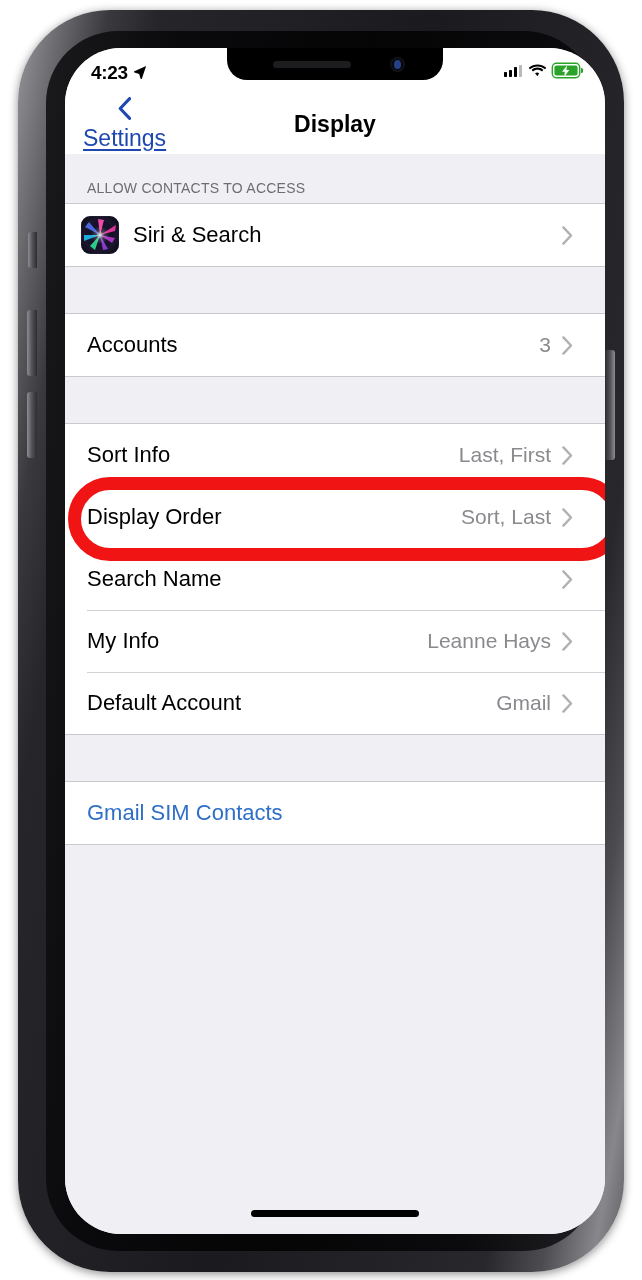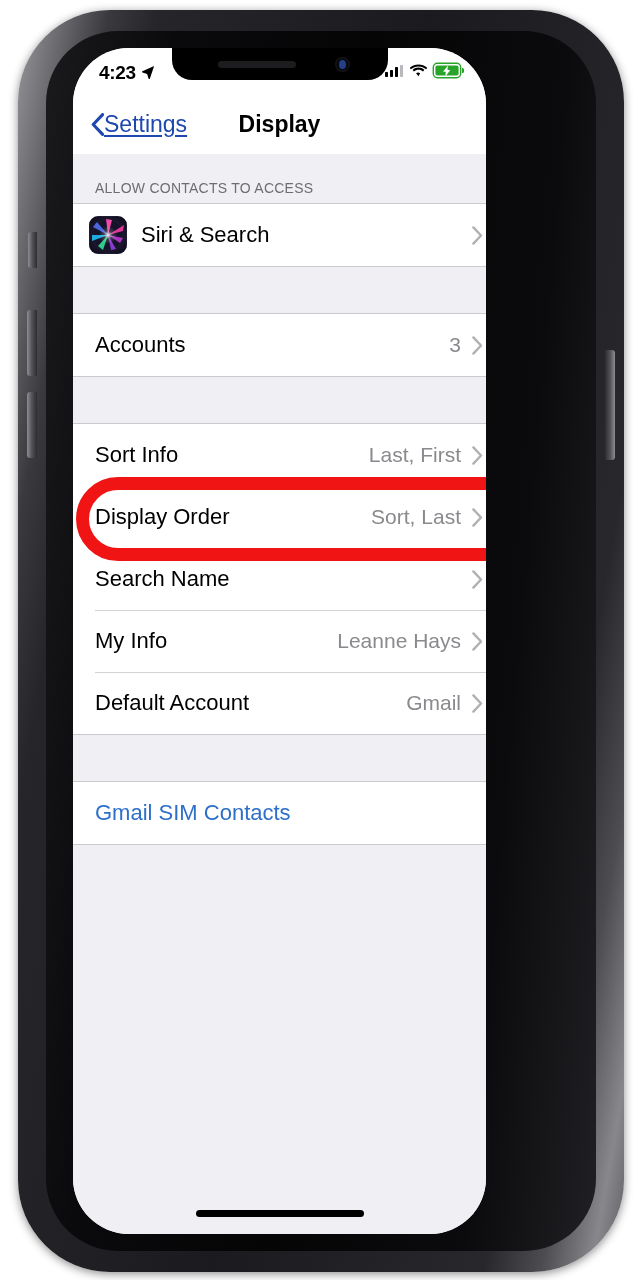--- a/index.html
+++ b/index.html
@@ -25,21 +25,21 @@
   
   .side-btn{ position:absolute; background:linear-gradient(90deg,#8d8d93,#55555a 45%,#2d2d31 100%); border-radius:3px 0 0 3px; }
   #mute-switch{ left:10px; top:222px; width:9px; height:36px; }
   #volume-up{   left:9px;  top:300px; width:10px; height:66px; }
   #volume-down{ left:9px;  top:382px; width:10px; height:66px; }
   #power-button{ position:absolute; right:9px; top:340px; width:10px; height:110px;
     background:linear-gradient(270deg,#8d8d93,#55555a 45%,#2d2d31 100%); border-radius:0 3px 3px 0; }
 
   
   #screen{
-    position:absolute; left:55px; top:38px; width:413px; height:1186px;
+    position:absolute; left:47px; top:38px; width:540px; height:1186px;
     border-radius:56px; overflow:hidden;
     background:#EFEFF4;
   }
   #screen-content{ position:relative; width:100%; height:100%; }
 
   
   #notch{
     position:absolute; left:50%; transform:translateX(-50%); top:0;
     width:216px; height:32px; background:#000;
     border-bottom-left-radius:20px; border-bottom-right-radius:20px; z-index:30;
@@ -74,36 +74,36 @@
   #battery-icon::after{ content:""; position:absolute; right:-4.4px; top:4px;
     width:2px; height:5px; border-radius:0 1.5px 1.5px 0; background:#2aa32a; }
   #charging-bolt{ position:absolute; left:50%; top:50%; transform:translate(-50%,-50%);
     width:9px; height:11px; }
 
   
   #nav-bar{
     position:absolute; top:46px; left:0; width:100%; height:60px;
     background:#fff; display:flex; align-items:center; z-index:15;
   }
-  #back-button{ display:flex; align-items:center; padding-left:18px; cursor:pointer; }
+  #back-button{ display:flex; align-items:center; gap:5px; padding-left:18px; cursor:pointer;flex-direction:column; }
   #back-chevron-icon{ width:13px; height:23px; flex:none; }
   #back-label{ font-size:23px; color:#1E47B0; text-decoration:underline; text-underline-offset:3px; }
   #nav-title{ position:absolute; left:50%; transform:translateX(-50%);
     font-size:23px; font-weight:bold; color:#000; }
 
   
   #list-body{ position:absolute; top:106px; left:0; width:100%; bottom:0;
     background:#EFEFF4; overflow:hidden; }
   .section-header{ font-size:14px; color:#6d6d72; letter-spacing:.25px;
     padding:26px 0 7px 22px; text-transform:uppercase; }
   .gap{ height:46px; }
   .group{ background:#fff; border-top:1px solid #c9c9ce; border-bottom:1px solid #c9c9ce; }
   .row{
     display:flex; align-items:center; height:62px;
-    padding:0 3px 0 22px; background:#fff; cursor:pointer; position:relative;
+    padding:0 32px 0 22px; background:#fff; cursor:pointer; position:relative;
   }
   .row + .row::before{
     content:""; position:absolute; left:22px; right:0; top:0; height:1px; background:#d2d2d7;
   }
   .row.has-icon{ padding-left:16px; }
   .row-icon{ width:38px; height:38px; border-radius:9px; margin-right:14px; flex:none; overflow:hidden; }
   .row-label{ font-size:22px; color:#000; flex:1; white-space:nowrap; }
   .row-label.link{ color:#2E6FC7; }
   .row-value{ font-size:21px; color:#8a8a8e; margin-right:11px; white-space:nowrap; }
   .row-chevron{ width:11px; height:19px; flex:none; }

